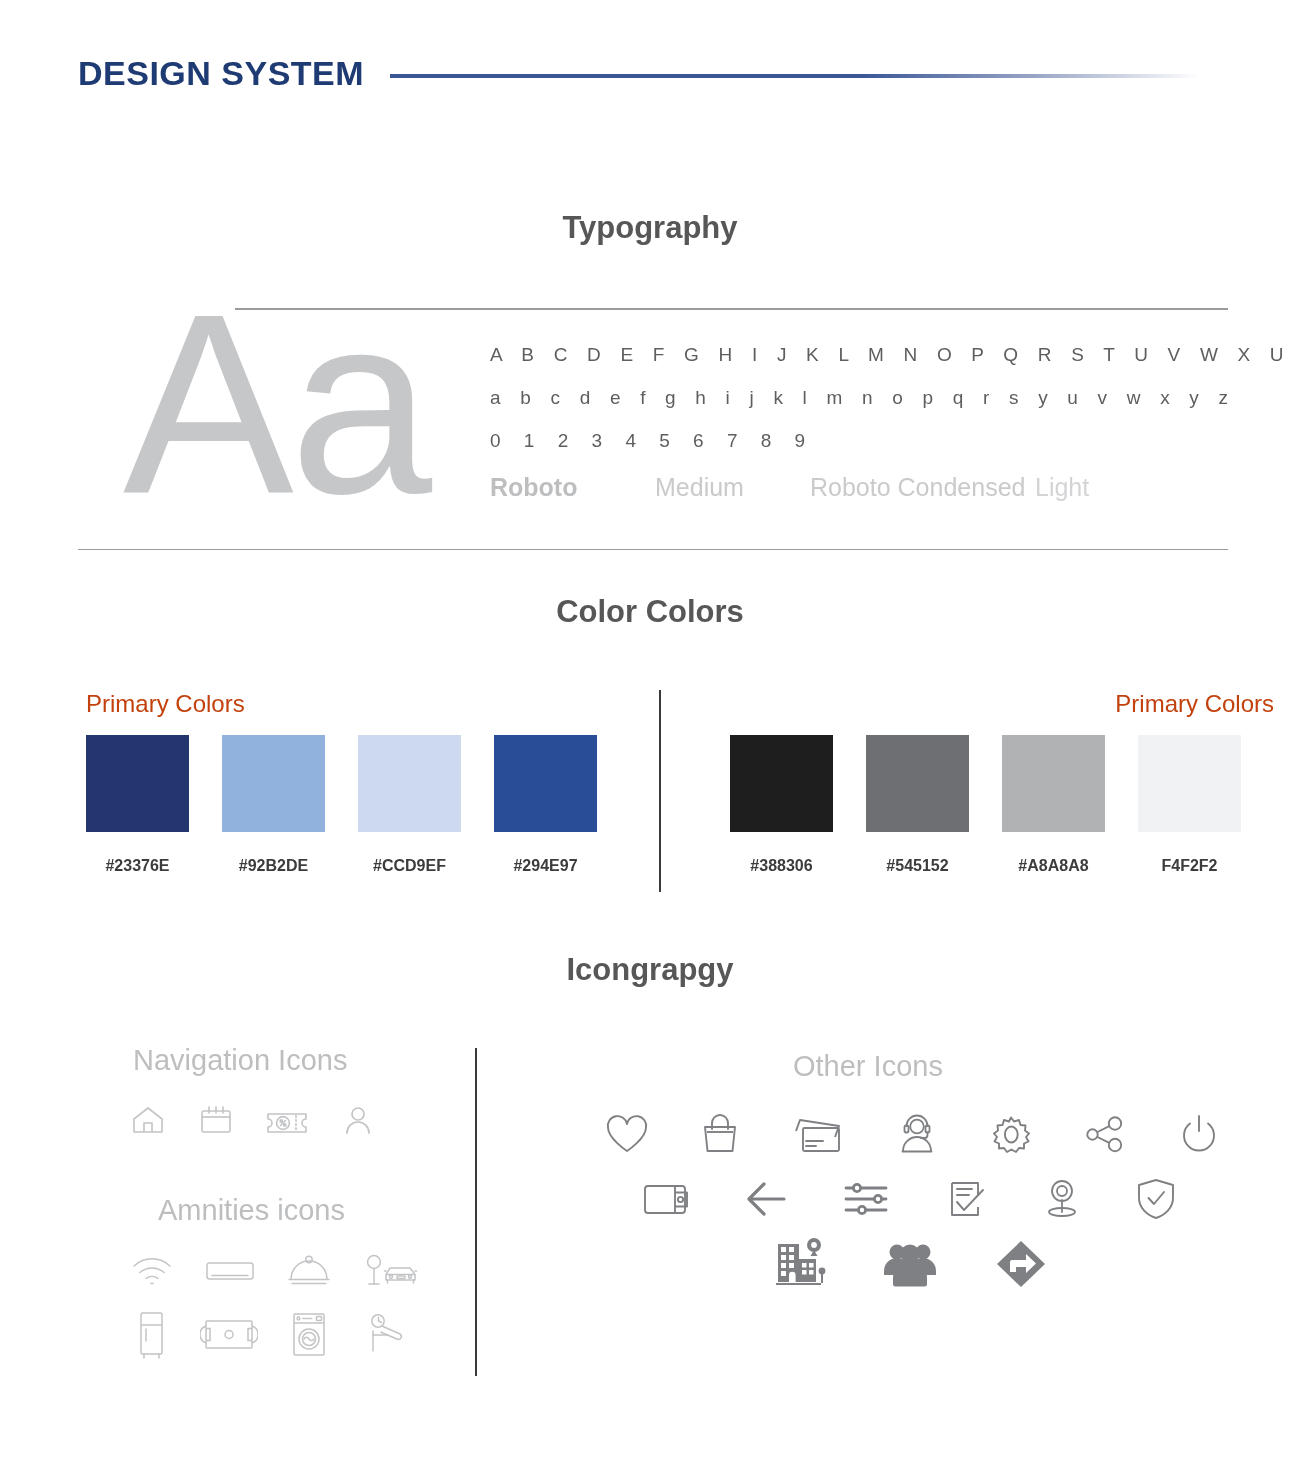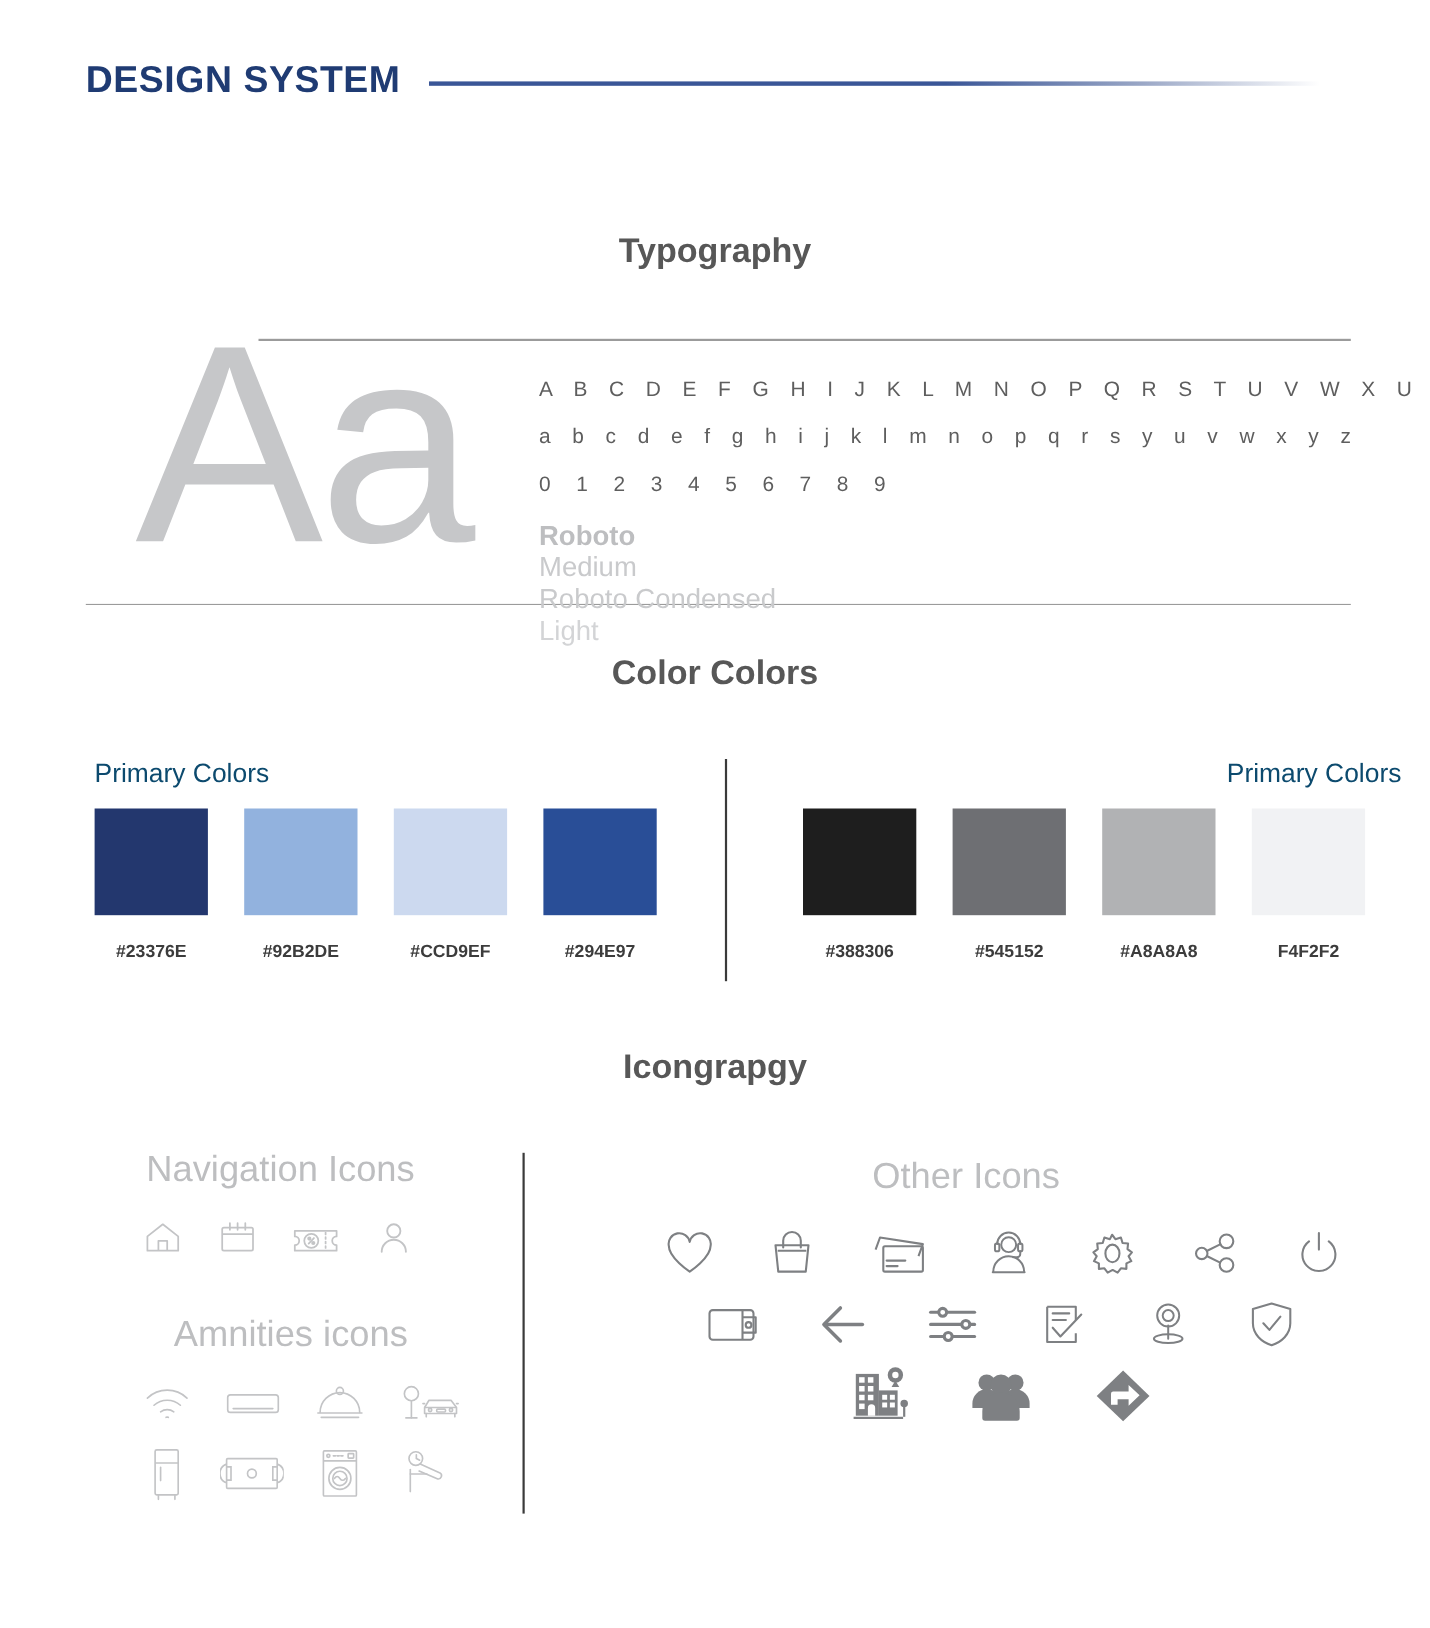--- a/index.html
+++ b/index.html
@@ -95,21 +95,20 @@
     color: #5e5e5e;
     letter-spacing: 7.2px;
     margin-bottom: 21px;
     white-space: nowrap;
   }
   .glyph-row.nums { letter-spacing: 9px; }
   .weights-row {
     display: flex;
     align-items: baseline;
     margin-top: 20px;
-    flex-direction: column;
   }
   .weight {
     font-size: 25px;
     color: #C9CACC;
     white-space: nowrap;
   }
   .weight.w-bold      { font-weight: bold; color: #BDBEC0; width: 165px; }
   .weight.w-medium    { width: 155px; }
   .weight.w-condensed { width: 225px; }
   .weight.w-light     { color: #D3D4D6; }
@@ -132,21 +131,21 @@
   }
   .palette {
     position: absolute;
     top: 0;
   }
   .palette.left  { left: 86px; }
   .palette.right { left: 730px; }
 
   .palette-label {
     font-size: 24px;
-    color: #0c4a6e;
+    color: #c2410c;
     margin-bottom: 17px;
     white-space: nowrap;
   }
   .palette.right .palette-label { text-align: right; }
 
   .swatch-row { display: flex; }
   .swatch-col { width: 136px; }
   .swatch {
     width: 103px;
     height: 97px;
@@ -170,21 +169,21 @@
   }
   .icon-divider {
     position: absolute;
     left: 475px;
     top: 18px;
     width: 1.5px;
     height: 328px;
     background: #3a3a3a;
   }
   .icon-group-label {
-    font-size: 33px;
+    font-size: 29px;
     color: #BDBEC0;
     white-space: nowrap;
   }
 
   .nav-group { position: absolute; left: 133px; top: 14px; }
   .amn-group { position: absolute; left: 158px; top: 164px; }
   .other-group { position: absolute; left: 793px; top: 20px; }
 
   .icon-row {
     display: flex;

